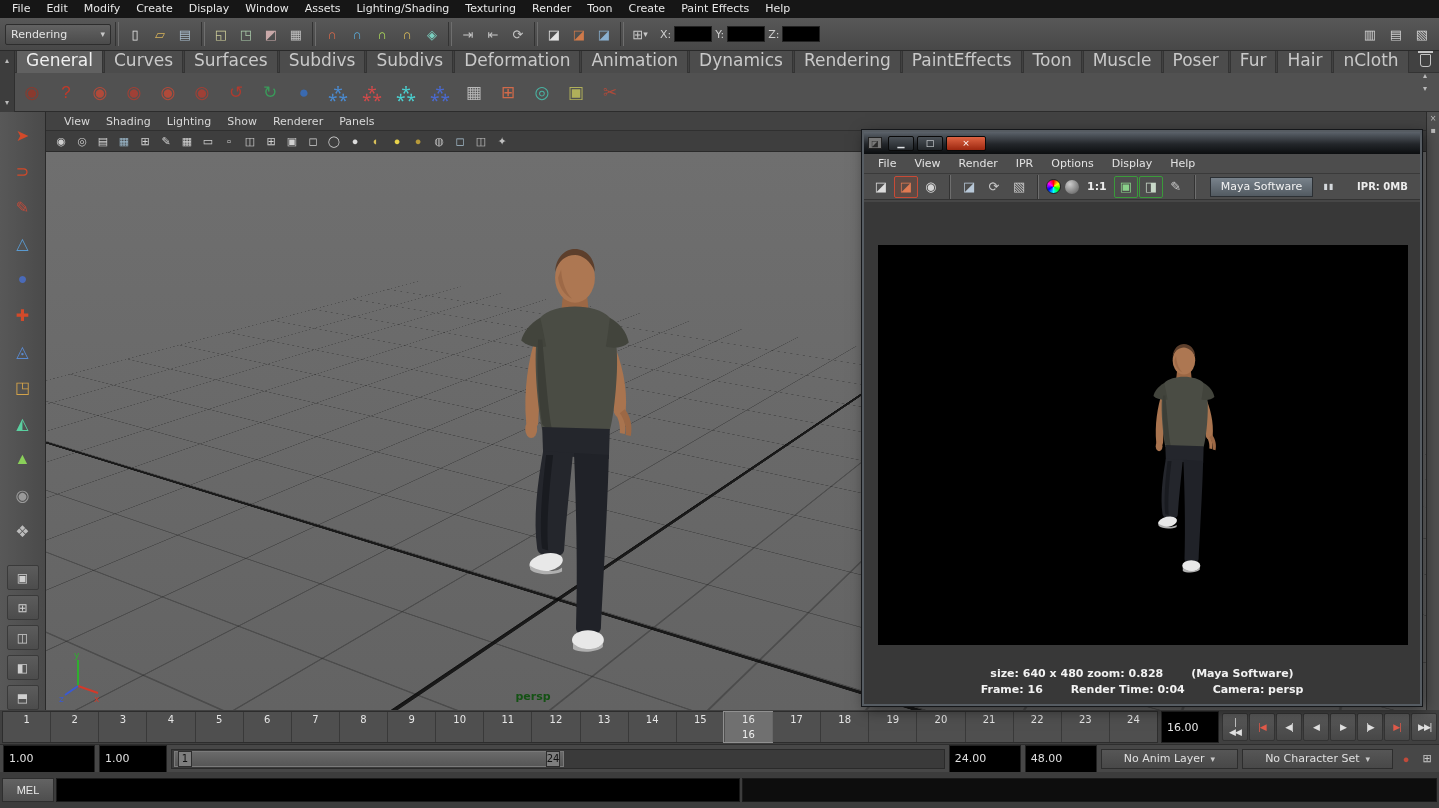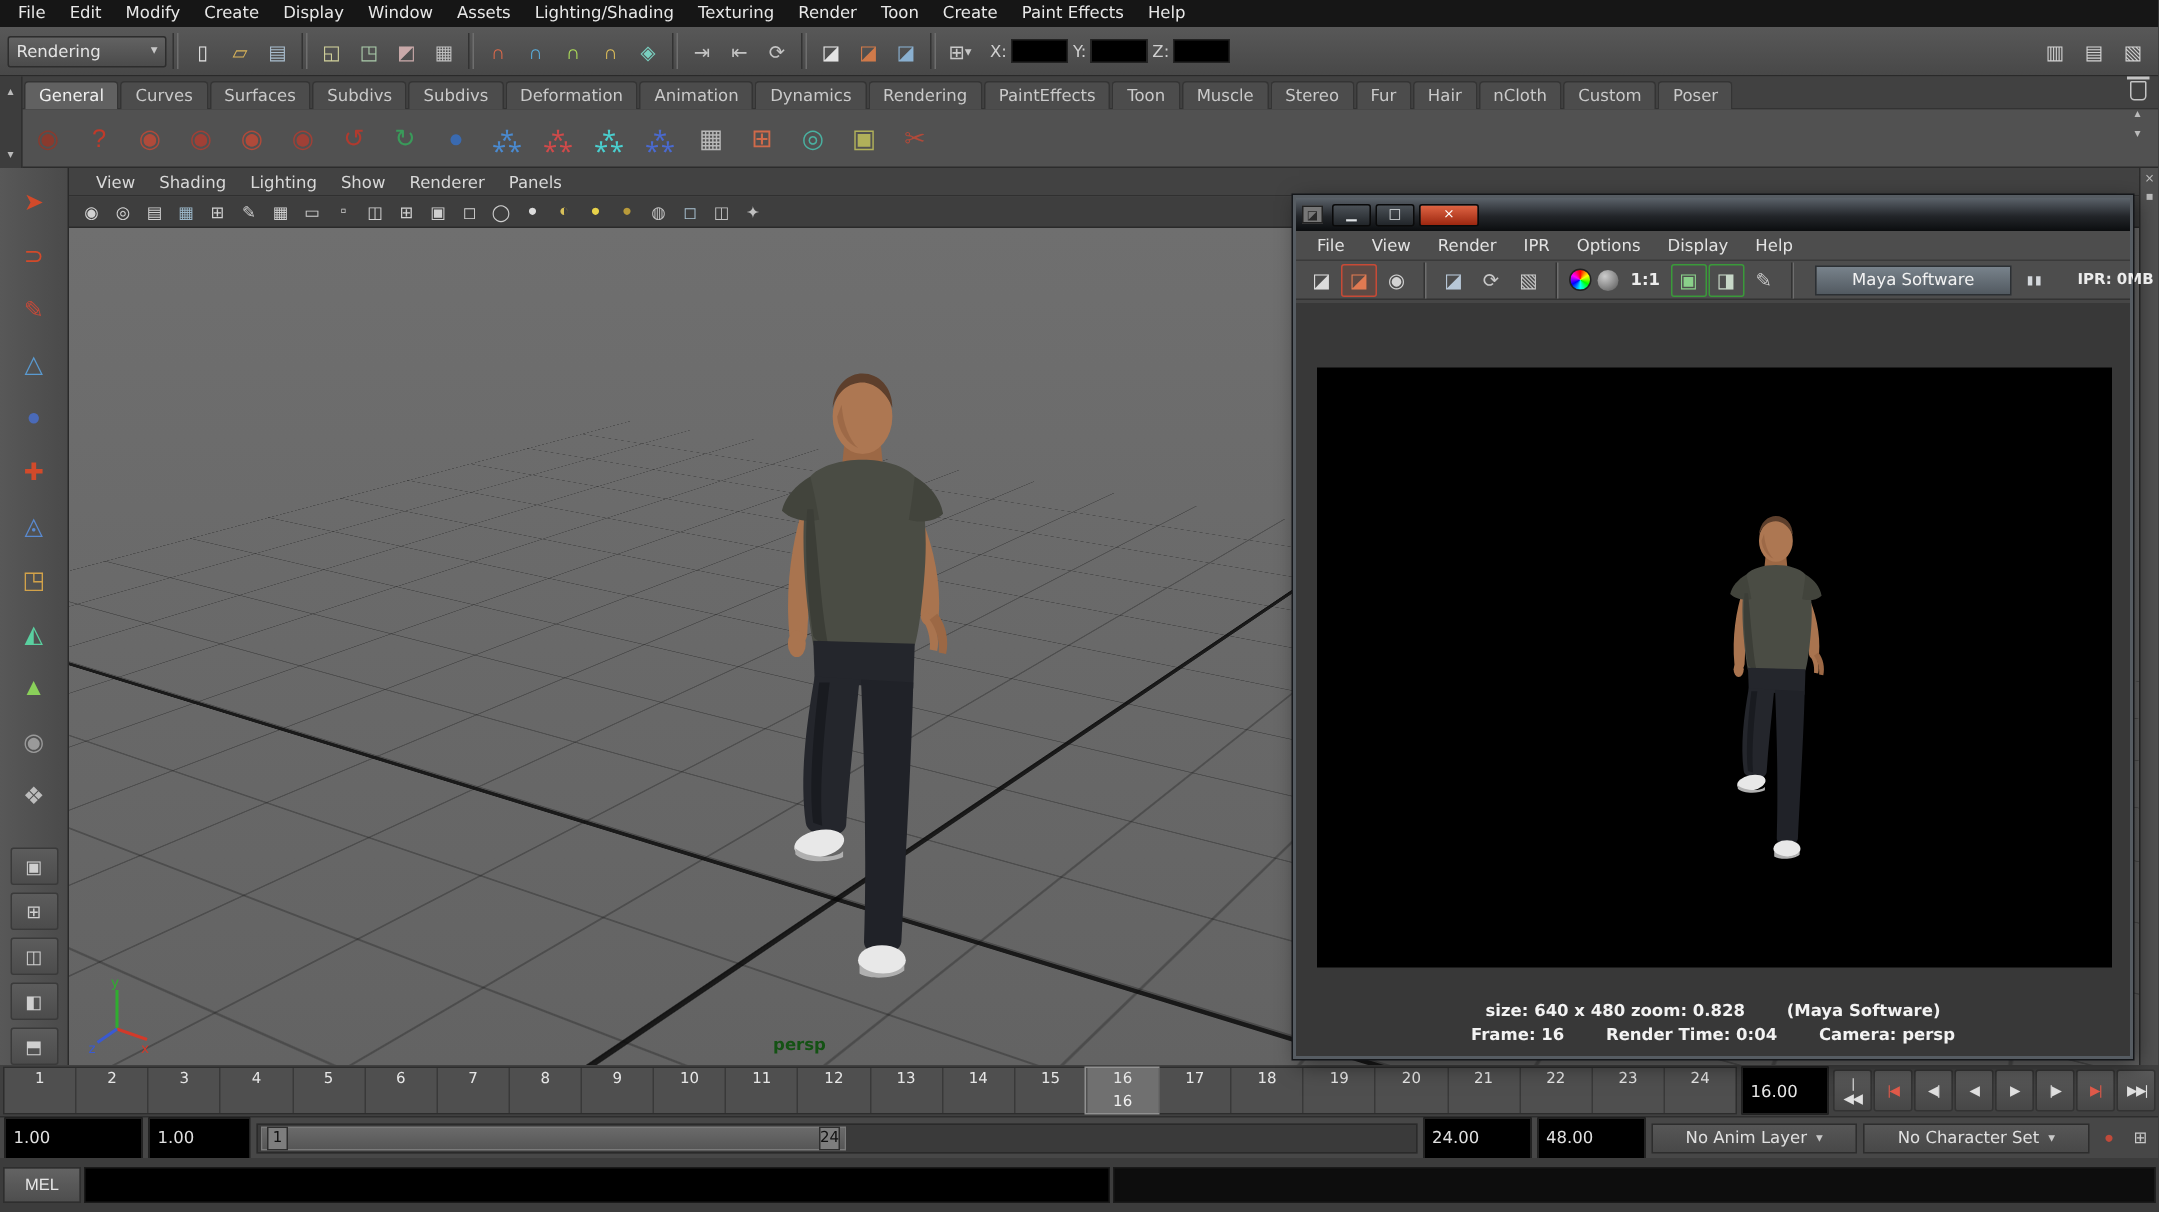--- a/index.html
+++ b/index.html
@@ -19,21 +19,21 @@
   .icon-row{display:flex;align-items:center;gap:1px;}
   .icon-btn{display:flex;align-items:center;justify-content:center;background:transparent;border:1px solid transparent;padding:0;border-radius:2px;}
   .sl-icon{width:24px;height:24px;font-size:13px;}
   .coord{display:flex;align-items:center;gap:3px;margin-left:8px;color:#cfcfcf;}
   .coord input{width:38px;height:16px;background:#000;border:1px solid #222;color:#ddd;font-size:10px;padding:0 3px;font-family:inherit;}
   .sl-right{margin-left:auto;display:flex;gap:2px;}
 
   
   .shelf-tabs-bg{position:absolute;top:51px;left:0;right:0;height:22px;background:#414141;border-bottom:1px solid #333;}
   .shelf-tabs{position:absolute;top:51px;left:16px;right:30px;height:22px;display:flex;align-items:flex-end;gap:1px;overflow:hidden;}
-  .shelf-tab{padding:2px 9px 3px;background:#4c4c4c;border:1px solid #343434;border-bottom:none;border-radius:3px 3px 0 0;font-size:11px;color:#c9c9c9;white-space:nowrap;}
+  .shelf-tab{padding:2px 9px 3px;background:#4c4c4c;border:1px solid #343434;border-bottom:none;border-radius:3px 3px 0 0;font-size:17px;color:#c9c9c9;white-space:nowrap;}
   .shelf-tab.active{background:#616161;color:#f0f0f0;}
   .shelf-icons-bg{position:absolute;top:73px;left:0;right:0;height:39px;background:#515151;border-bottom:1px solid #2c2c2c;}
   .shelf-icons{position:absolute;top:73px;left:16px;height:39px;display:flex;align-items:center;gap:2px;}
   .shelf-icon{width:32px;height:32px;font-size:17px;}
   .shelf-left{position:absolute;top:51px;left:0;width:15px;height:61px;background:#3d3d3d;border-right:1px solid #2f2f2f;display:flex;flex-direction:column;align-items:center;justify-content:space-between;padding:5px 0;font-size:8px;color:#bbb;}
   .shelf-right{position:absolute;top:51px;right:0;width:28px;height:61px;display:flex;flex-direction:column;align-items:center;gap:4px;padding-top:3px;}
   .trash{width:11px;height:13px;border:1px solid #c4c4c4;border-radius:1px 1px 3px 3px;position:relative;}
   .trash::before{content:"";position:absolute;top:-4px;left:-3px;right:-3px;height:2px;background:#c4c4c4;}
   .spin{font-size:8px;color:#bbb;line-height:9px;}
 
@@ -74,21 +74,21 @@
   .winbtn.close{width:40px;background:linear-gradient(#df6443,#9c2710);color:#fff;}
   .rv-menubar{height:20px;background:#4d4d4d;border-bottom:1px solid #3a3a3a;display:flex;align-items:center;padding-left:5px;}
   .rv-menu-item{padding:0 9px;font-size:11px;color:#e2e2e2;line-height:20px;}
   .rv-toolbar{height:26px;background:#4d4d4d;border-bottom:1px solid #333;display:flex;align-items:center;gap:2px;padding:0 5px;}
   .rv-icon{width:24px;height:22px;font-size:13px;}
   .rv-icon.selected{border:1px solid #c84a36;background:#5e4a44;}
   .rv-icon.green-frame{border:1px solid #3a9a3a;}
   .color-wheel{width:15px;height:15px;border-radius:50%;border:1px solid #222;background:conic-gradient(#f00,#ff0,#0f0,#0ff,#00f,#f0f,#f00);}
   .alpha-ball{width:14px;height:14px;border-radius:50%;background:radial-gradient(circle at 35% 30%,#ccc,#555);}
   .zoom-label{font-size:11px;font-weight:bold;color:#ececec;padding:0 5px;}
-  .renderer-dropdown{margin-left:8px;height:20px;padding:0 24px;background:linear-gradient(#78828b,#525a61);border:1px solid #2c3034;color:#f2f2f2;font-size:11px;display:flex;align-items:center;white-space:nowrap;}
+  .renderer-dropdown{margin-left:8px;height:20px;padding:0 10px;background:linear-gradient(#78828b,#525a61);border:1px solid #2c3034;color:#f2f2f2;font-size:11px;display:flex;align-items:center;white-space:nowrap;}
   .pause-icon{font-size:8px;color:#d4d8dc;letter-spacing:1px;margin-left:8px;}
   .ipr-label{font-size:10px;font-weight:bold;color:#ececec;margin-left:21px;white-space:nowrap;}
   .ipr-circle{width:12px;height:12px;border-radius:50%;background:radial-gradient(circle at 35% 30%,#a8a8a8,#555);margin-left:5px;}
   .rv-body{position:absolute;top:70px;left:0;right:0;bottom:0;background:#383838;}
   .rv-image{position:absolute;left:14px;top:43px;width:530px;height:400px;background:#000;}
   .rv-char{position:absolute;left:250px;top:94px;width:113px;height:237px;}
   .rv-status{position:absolute;left:0;right:0;bottom:6px;text-align:center;color:#f2f2f2;font-size:11px;font-weight:bold;line-height:16px;}
   .rv-status span{margin:0 12px;white-space:nowrap;}
 
   
@@ -278,21 +278,21 @@
       <span class="shelf-tab">Surfaces</span>
       <span class="shelf-tab">Subdivs</span>
       <span class="shelf-tab">Subdivs</span>
       <span class="shelf-tab">Deformation</span>
       <span class="shelf-tab">Animation</span>
       <span class="shelf-tab">Dynamics</span>
       <span class="shelf-tab">Rendering</span>
       <span class="shelf-tab">PaintEffects</span>
       <span class="shelf-tab">Toon</span>
       <span class="shelf-tab">Muscle</span>
-      <span class="shelf-tab">Stereo</span>
+      <span class="shelf-tab">Poser</span>
       <span class="shelf-tab">Fur</span>
       <span class="shelf-tab">Hair</span>
       <span class="shelf-tab">nCloth</span>
       <span class="shelf-tab">Custom</span>
       <span class="shelf-tab">Poser</span>
     </div>
   <div class="shelf-icons-bg"></div>
   <div class="shelf-icons">
       <button class="icon-btn shelf-icon">
         <span style="color: rgb(138, 58, 46);">◉</span>

